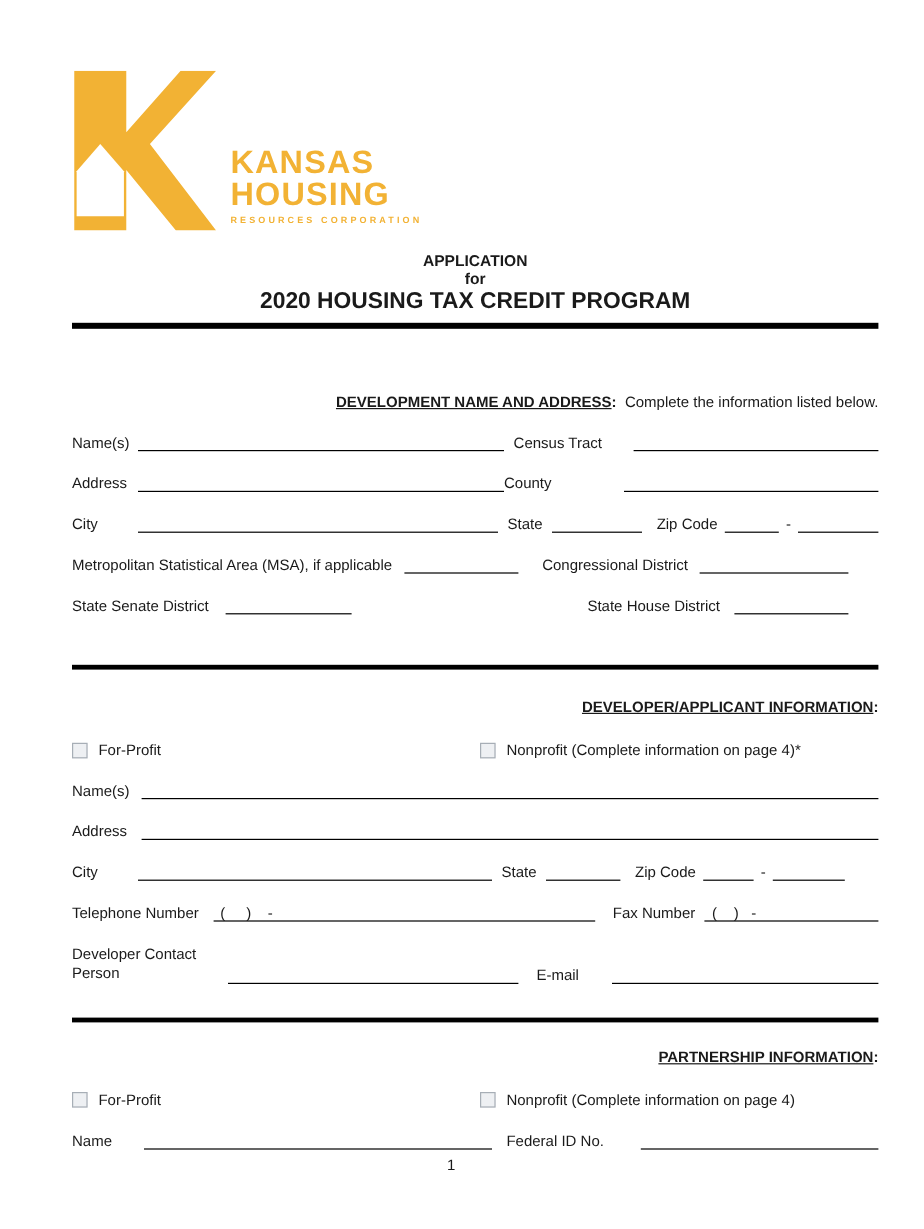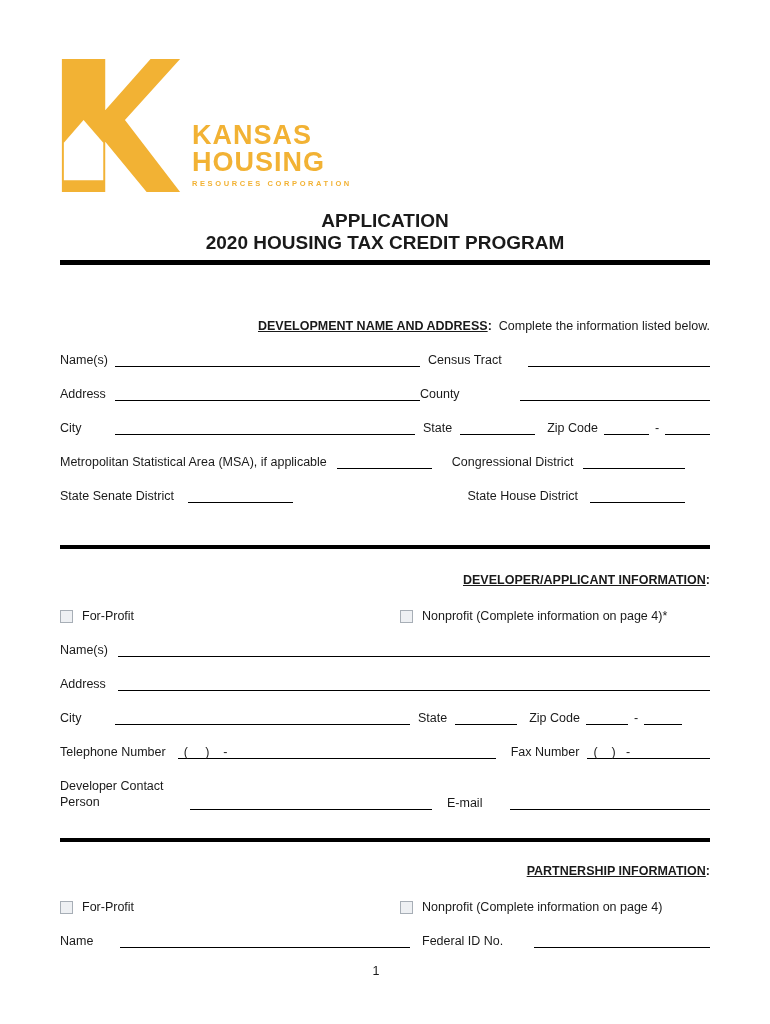--- a/index.html
+++ b/index.html
@@ -2,34 +2,34 @@
 <html><head>
 <meta charset="utf-8">
 <style>
   * { margin:0; padding:0; box-sizing:border-box; }
   html,body { background:#ffffff; }
   body {
     width:770px; height:1024px;
     font-family:"Liberation Sans", sans-serif;
     color:#1a1a1a; overflow:hidden;
   }
-  .page { position:relative; width:770px; height:1024px; padding:57px 60px 0 60px; }
+  .page { position:relative; width:770px; height:1024px; padding:57px 38px 0 60px; }
 
   
   .logo { display:flex; align-items:flex-end; height:135px; }
   .logo svg { width:122px; height:133px; flex:0 0 auto; }
   .logo-text { margin-left:10px; padding-bottom:4px; }
   .logo-kansas, .logo-housing {
     font-size:27px; font-weight:bold; color:#F2B234; letter-spacing:1px; line-height:1.0;
   }
   .logo-tagline { font-size:7.5px; font-weight:bold; color:#F2B234; letter-spacing:2.6px; margin-top:3px; }
 
   
   .title-block { text-align:center; margin-top:18px; }
-  .title-1 { font-size:19px; font-weight:bold; }
+  .title-1 { font-size:13px; font-weight:bold; }
   .title-2 { font-size:13px; font-weight:bold; line-height:1.25; }
   .title-3 { font-size:19px; font-weight:bold; }
   .title-rule { height:5px; background:#000; margin-top:6px; }
 
   
   .section-heading { font-size:12.5px; font-weight:bold;text-align:right; }
   .section-heading .u { text-decoration:underline; }
   .section-heading .desc { font-weight:normal; }
   .rule { height:4px; background:#000; }
 
@@ -71,20 +71,21 @@
     </svg>
     <div class="logo-text">
       <div class="logo-kansas">KANSAS</div>
       <div class="logo-housing">HOUSING</div>
       <div class="logo-tagline">RESOURCES CORPORATION</div>
     </div>
   </div>
 
   <div class="title-block">
     <div class="title-1">APPLICATION</div>
+    <div class="title-2">for</div>
     <div class="title-3">2020 HOUSING TAX CREDIT PROGRAM</div>
   </div>
   <div class="title-rule"></div>
 
   <div class="section-heading dev-heading">
     <span class="u">DEVELOPMENT NAME AND ADDRESS</span><span>:</span>&nbsp;&nbsp;<span class="desc">Complete the information listed below.</span>
   </div>
 
   <div class="row">
     <span class="lbl" style="width:55px;">Name(s)</span>

